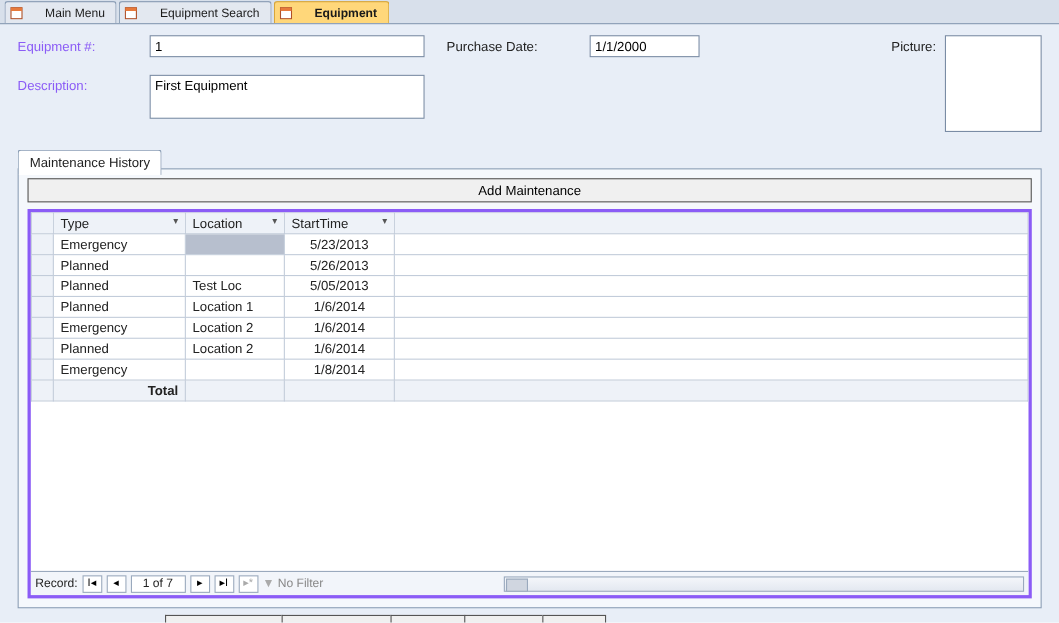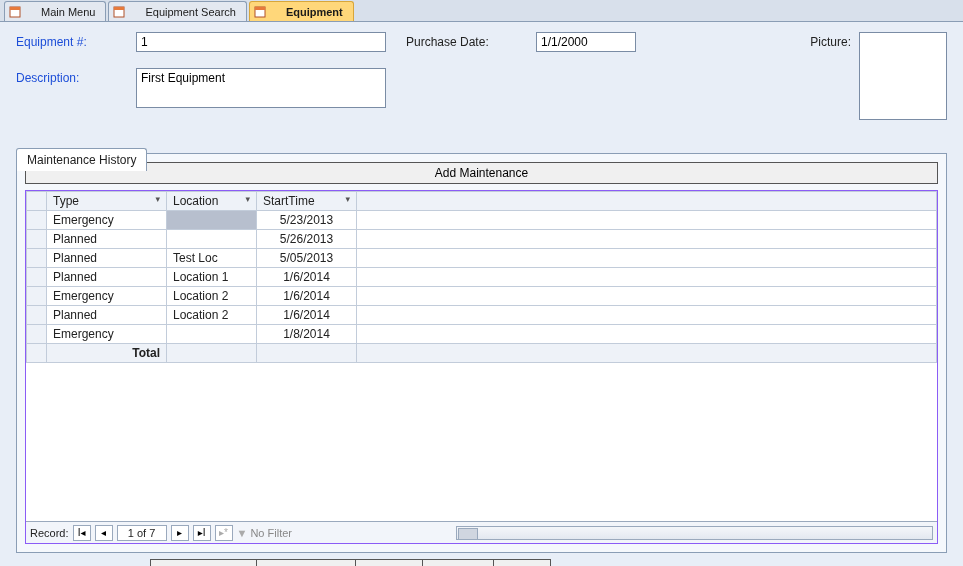--- a/index.html
+++ b/index.html
@@ -52,21 +52,21 @@
   .form-body {
     padding: 10px 16px 6px 16px;
   }
   .form-row {
     display: flex;
     align-items: flex-start;
     margin-bottom: 8px;
   }
   .label {
     width: 120px;
-    color: #1d4ed8;
+    color: #8b5cf6;
     padding-top: 3px;
   }
   .label-right {
     width: 130px;
     padding-top: 3px;
   }
   .text-input {
     font: inherit;
     border: 1px solid #7a8ca5;
     background: #fff;
@@ -97,21 +97,21 @@
     display: flex;
   }
   .subtab {
     padding: 4px 10px;
     background: #fff;
     border: 1px solid #8a9db5;
     border-bottom: none;
     border-radius: 3px 3px 0 0;
     font-size: 12px;
     position: relative;
-    top: 18px;
+    top: 6px;
     z-index: 2;
   }
   .subtab-panel {
     border: 1px solid #8a9db5;
     background: #f5f8fc;
     padding: 8px;
     height: 400px;
     display: flex;
     flex-direction: column;
     position: relative;
@@ -123,21 +123,21 @@
     background: #f0f0f0;
     border: 1px solid #555;
     padding: 3px 14px;
     cursor: pointer;
   }
   .btn-add { margin-bottom: 6px; }
 
   
   .grid-wrap {
     flex: 1;
-    border: 1px solid #8b5cf6;
+    border: 3px solid #8b5cf6;
     background: #fff;
     display: flex;
     flex-direction: column;
     overflow: hidden;
   }
   .grid-scroll {
     flex:1;
     overflow:auto;
   }
   table.grid {

